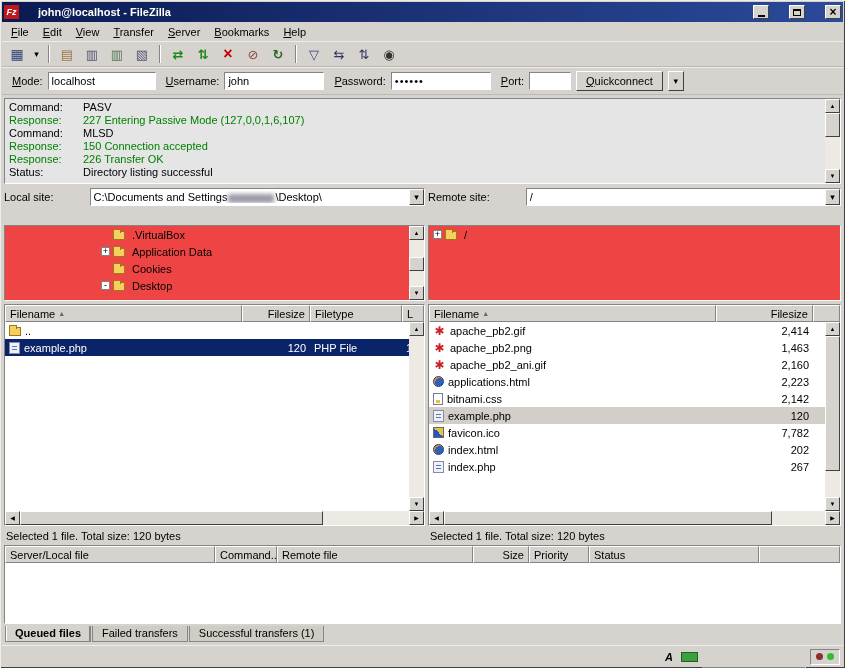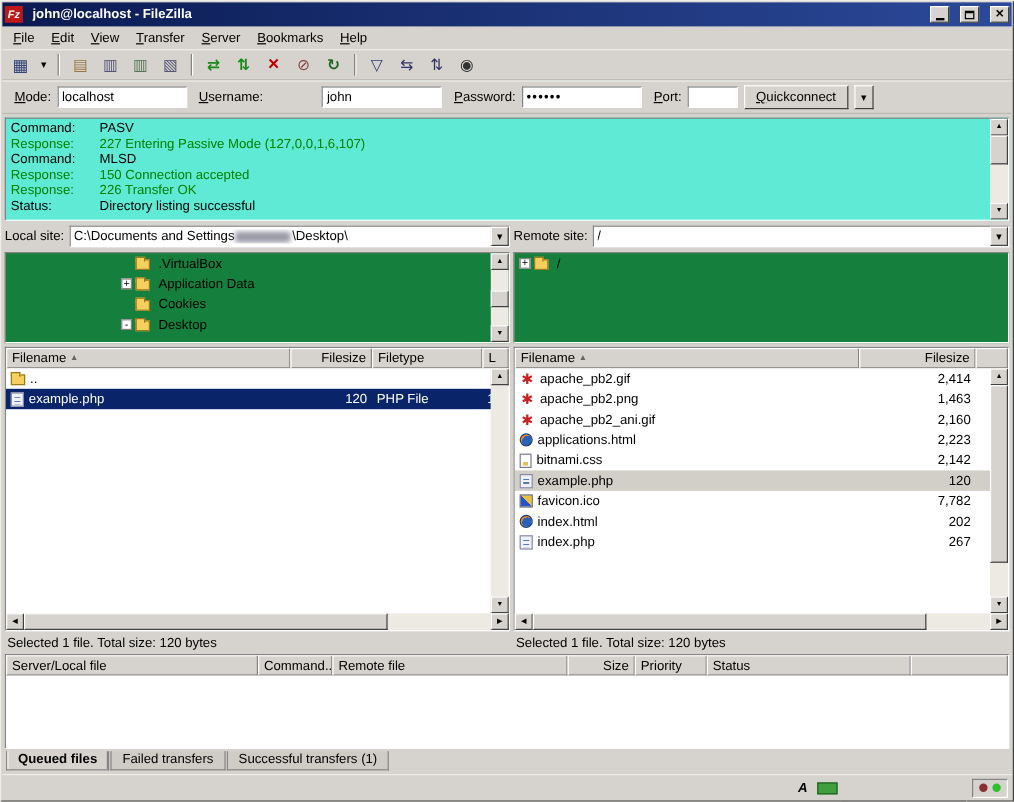--- a/index.html
+++ b/index.html
@@ -5,21 +5,21 @@
   html,body{margin:0;padding:0;background:#777;}
   *{box-sizing:border-box;}
   .window{
     width:845px;height:668px;background:#d6d3ce;color:#000;
     font-family:"Liberation Sans","DejaVu Sans",sans-serif;font-size:11px;
     display:flex;flex-direction:column;padding:2px;
     box-shadow:inset 1px 1px 0 #efede8, inset -1px -1px 0 #404040;
   }
   
   .titlebar{flex:none;height:20px;background:linear-gradient(90deg,#0a1a52,#2c4a9a);
-    color:#fff;display:flex;align-items:center;gap:8px;padding:0 2px;}
+    color:#fff;display:flex;align-items:center;gap:19px;padding:0 2px;}
   .app-icon{width:15px;height:14px;background:#c01818;color:#fff;font-size:9px;font-style:italic;
     font-weight:bold;display:flex;align-items:center;justify-content:center;flex:none;}
   .title-text{flex:1;font-weight:bold;font-size:11px;white-space:nowrap;overflow:hidden;}
   .tb-btn{width:16px;height:14px;background:#d6d3ce;border:1px solid;border-color:#fff #404040 #404040 #fff;
     display:flex;align-items:center;justify-content:center;flex:none;margin-left:1px;color:#000;}
   .glyph-min{width:7px;height:2px;background:#000;margin-top:7px;}
   .glyph-max{width:8px;height:7px;border:1px solid #000;border-top-width:2px;}
   .glyph-close::before{content:"\00d7";font-size:12px;font-weight:bold;line-height:10px;}
   
   .menubar{flex:none;height:19px;display:flex;align-items:center;padding:0 2px;}
@@ -45,28 +45,28 @@
   .tool-btn[data-icon="filter"]::before{content:"\25bd";color:#334477;}
   .tool-btn[data-icon="compare"]::before{content:"\21c6";color:#336;}
   .tool-btn[data-icon="sync-browsing"]::before{content:"\21c5";color:#336;}
   .tool-btn[data-icon="find"]::before{content:"\25c9";color:#333;}
   
   .quickbar{flex:none;height:28px;display:flex;align-items:center;gap:5px;padding:0 5px;
     border-top:1px solid #efede8;border-bottom:1px solid #bcb9b2;}
   .qc-label{display:inline-block;white-space:nowrap;margin-left:5px;}
   input.qc{height:18px;border:1px solid;border-color:#848484 #fff #fff #848484;background:#fff;
     font-family:inherit;font-size:11px;padding:1px 3px;outline:none;}
-  .qc.host{width:108px;} .qc.user{width:100px;margin-left:44px;} .qc.pass{width:100px;letter-spacing:1px;} .qc.port{width:42px;}
+  .qc.host{width:108px;} .qc.user{width:100px;} .qc.pass{width:100px;letter-spacing:1px;} .qc.port{width:42px;}
   .qc-btn{height:20px;background:#d6d3ce;border:1px solid;border-color:#fff #404040 #404040 #fff;
     font-family:inherit;font-size:11px;padding:0 9px;display:inline-block;}
   .qc-dd{width:16px;height:20px;background:#d6d3ce;border:1px solid;border-color:#fff #404040 #404040 #fff;
     display:flex;align-items:center;justify-content:center;}
   .qc-dd::before{content:"\25be";font-size:9px;}
   
-  .logpane{flex:none;height:86px;margin:3px 2px 2px;background:#5eead4;position:relative;overflow:hidden;
+  .logpane{flex:none;height:86px;margin:3px 2px 2px;background:#e5e5e5;position:relative;overflow:hidden;
     border:1px solid;border-color:#848484 #fff #fff #848484;}
   .loglines{padding:2px 4px;line-height:13px;margin-right:16px;}
   .log-line{white-space:nowrap;}
   .log-label{display:inline-block;width:74px;}
   .log-command{color:#000;} .log-status{color:#000;} .log-response{color:#008000;}
   
   .vscroll{position:absolute;top:0;right:0;bottom:0;width:15px;background:#eceae3;display:flex;flex-direction:column;}
   .hscroll{flex:none;height:14px;display:flex;background:#eceae3;}
   .sb-btn{flex:none;width:15px;height:14px;background:#d6d3ce;border:1px solid;border-color:#fff #404040 #404040 #fff;
     display:flex;align-items:center;justify-content:center;color:#000;}
@@ -77,28 +77,28 @@
   .sb-thumb{position:absolute;background:#d6d3ce;border:1px solid;border-color:#fff #404040 #404040 #fff;}
   .sb-thumb.v{left:0;right:0;} .sb-thumb.h{top:0;bottom:0;}
   
   .main{flex:1;min-height:0;display:flex;gap:3px;margin:0 2px;}
   .pane-col{display:flex;flex-direction:column;min-width:0;}
   .pane-col.left{flex:none;width:421px;}
   .pane-col.right{flex:1;}
   .site-row{flex:none;height:22px;display:flex;align-items:center;gap:4px;}
   .site-label{white-space:nowrap;}
   .combo{flex:1;height:18px;background:#fff;border:1px solid;border-color:#848484 #fff #fff #848484;
-    display:flex;align-items:center;padding:0 0 0 3px;min-width:0;}
+    display:flex;align-items:center;padding:0 0 0 3px;min-width:0;margin-left:32px;}
   .combo-text{flex:1;white-space:nowrap;overflow:hidden;}
   .combo-btn{flex:none;width:15px;height:16px;background:#d6d3ce;border:1px solid;
     border-color:#fff #404040 #404040 #fff;display:flex;align-items:center;justify-content:center;}
   .combo-btn::before{content:"\25be";font-size:9px;}
   .blurred{display:inline-block;width:46px;height:9px;background:#9a9aa8;filter:blur(2px);
     vertical-align:middle;margin:0 1px;}
-  .tree-pane{flex:none;height:76px;margin-top:2px;background:#15803d;position:relative;overflow:hidden;
+  .tree-pane{flex:none;height:76px;margin-top:17px;background:#ef4444;position:relative;overflow:hidden;
     border:1px solid;border-color:#848484 #fff #fff #848484;}
   .tree-items{margin-right:16px;}
   .tree-item{height:17px;display:flex;align-items:center;gap:3px;white-space:nowrap;}
   .ltree .tree-item{padding-left:96px;}
   .rtree .tree-item{padding-left:4px;}
   .expander{flex:none;width:9px;height:9px;border:1px solid #848484;background:#fff;
     font-size:9px;line-height:7px;text-align:center;}
   .expander.empty{border:none;background:transparent;}
   
   .fi{flex:none;width:13px;height:12px;display:inline-flex;align-items:center;justify-content:center;

